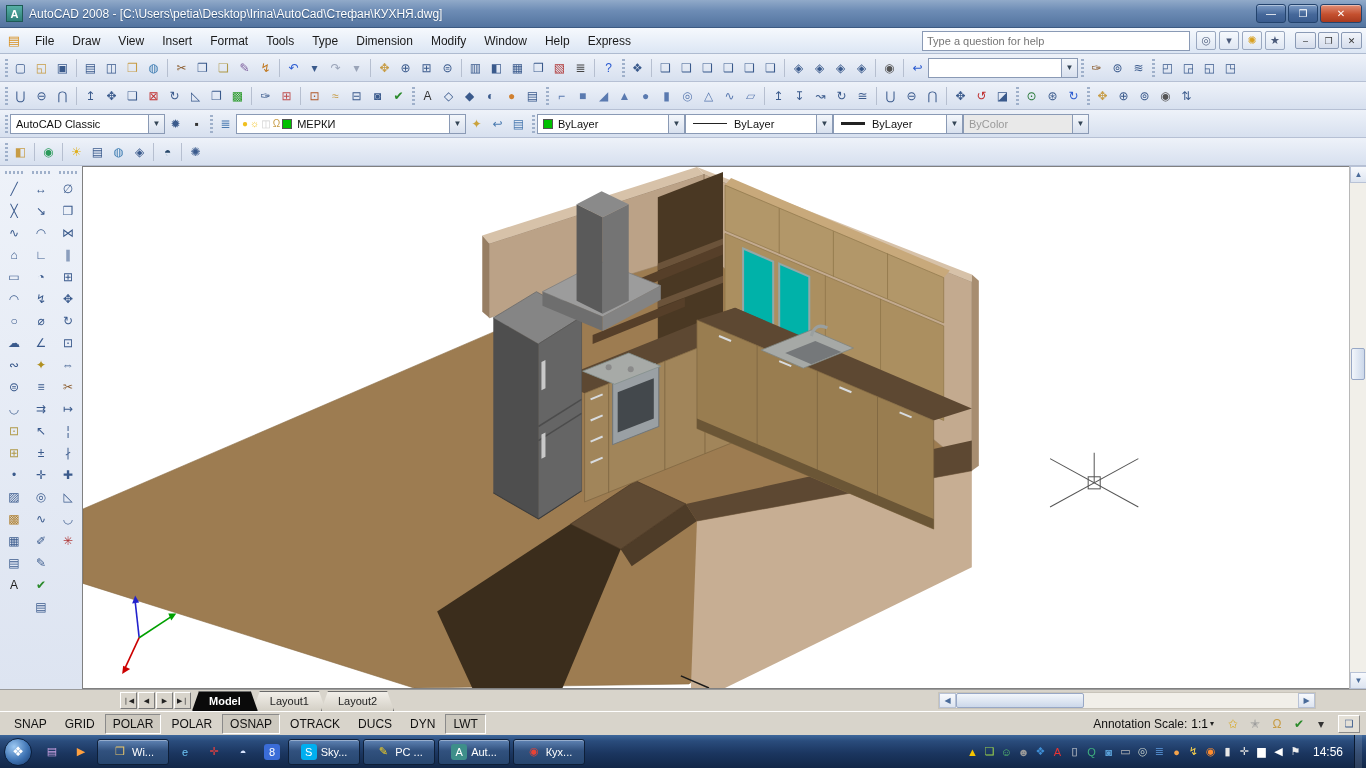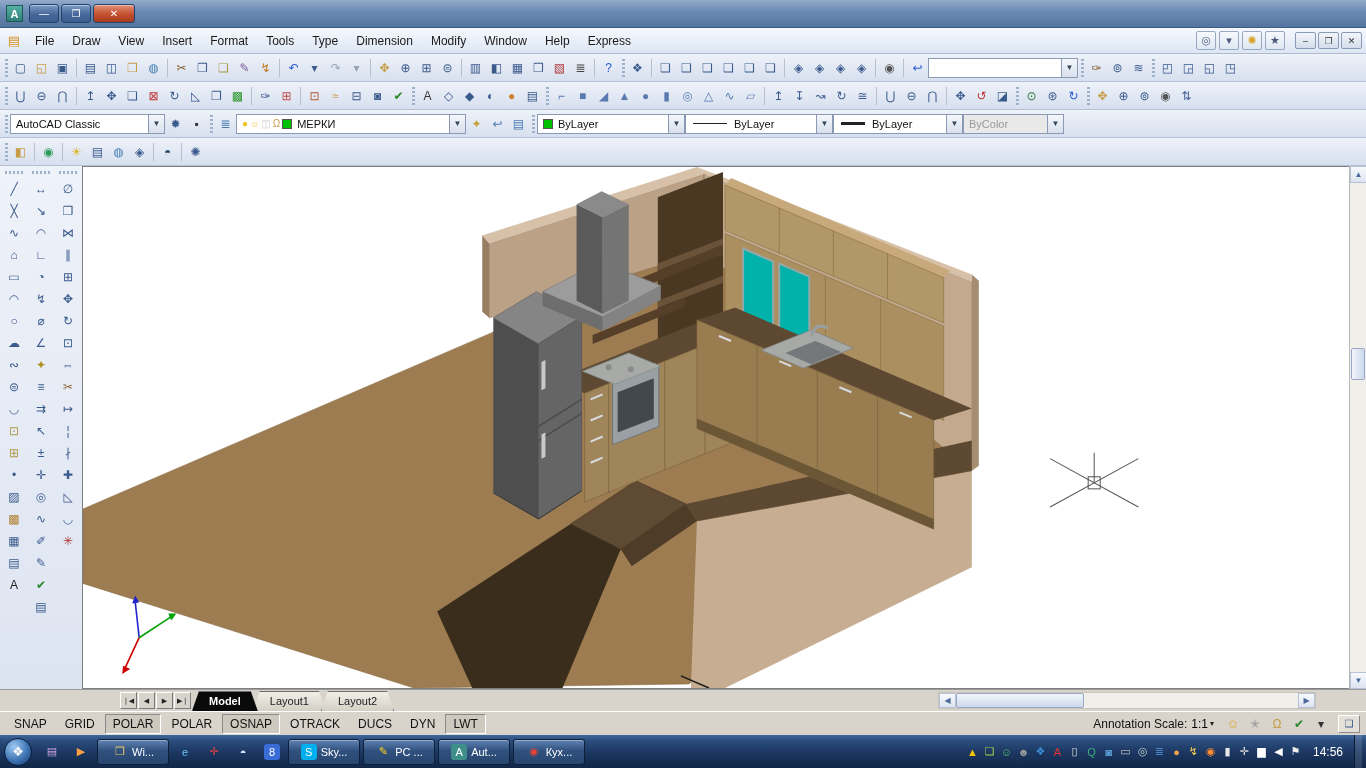--- a/index.html
+++ b/index.html
@@ -101,20 +101,21 @@
   .tray { display:flex; align-items:center; margin-left:auto; }
   .trayicon { width:17px; height:20px; display:flex; align-items:center; justify-content:center; font-size:11px; }
   .clock { color:#fff; font-size:12px; padding:0 8px 0 6px; }
   .showdesk { width:8px; height:33px; background:rgba(255,255,255,.12); border-left:1px solid #0a1a30; }
 </style>
 </head>
 <body>
 
 <div class="titlebar">
   <span class="appicon">A</span>
+  <span class="titletext">AutoCAD 2008 - [C:\Users\petia\Desktop\Irina\AutoCad\Стефан\КУХНЯ.dwg]</span>
   <span class="winbtns">
     <span class="winbtn">—</span>
     <span class="winbtn">❐</span>
     <span class="winbtn close">✕</span>
   </span>
 </div>
 
 <div class="menubar">
   <span class="mdiicon">▤</span>
   <span style="display:flex">
@@ -126,20 +127,23 @@
       <span class="menuitem">Format</span>
       <span class="menuitem">Tools</span>
       <span class="menuitem">Type</span>
       <span class="menuitem">Dimension</span>
       <span class="menuitem">Modify</span>
       <span class="menuitem">Window</span>
       <span class="menuitem">Help</span>
       <span class="menuitem">Express</span>
     </span>
   <span class="menuspacer"></span>
+  <span class="helpbox">
+    <input placeholder="Type a question for help" style="">
+  </span>
   <span class="helpicons">
 
   <span class="hicon" style="color: rgb(74, 90, 122);">◎</span>
       <span class="hicon" style="color: rgb(74, 90, 122);">▾</span>
       <span class="hicon" style="color: rgb(216, 160, 32);">✺</span>
       <span class="hicon" style="color: rgb(74, 90, 122);">★</span>
     </span>
   <span class="mdibtns">
 
   <span class="mdibtn">–</span>
@@ -329,21 +333,21 @@
   <span class="combo" style="width:148px">
     <span class="ltline"></span>
     <span>ByLayer</span>
     <span class="caret">▼</span>
   </span>
   <span class="combo" style="width:130px">
     <span class="ltline thick" style="width:24px"></span>
     <span>ByLayer</span>
     <span class="caret">▼</span>
   </span>
-  <span class="combo disabled" style="width:101px">
+  <span class="combo disabled" style="width:126px">
     <span>ByColor</span>
     <span class="caret">▼</span>
   </span>
 </div>
 
 <div class="tbrow">
   <span style="display:flex;align-items:center">
 
   <span class="tbi handle"></span>
       <span class="tbi" style="color: rgb(199, 156, 69);">◧</span>

